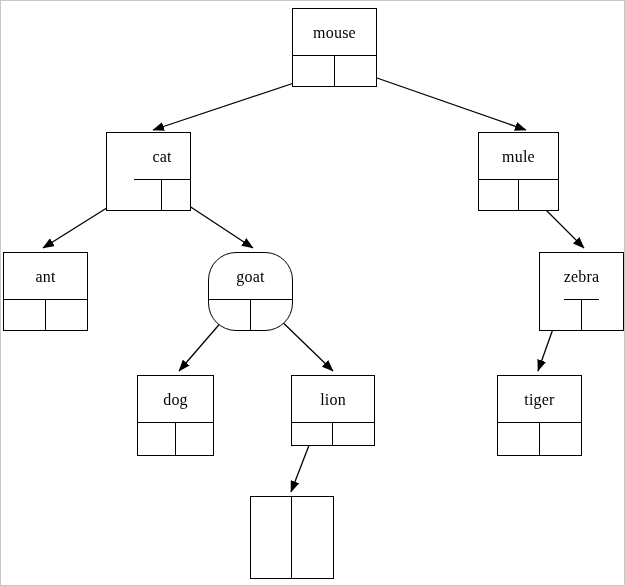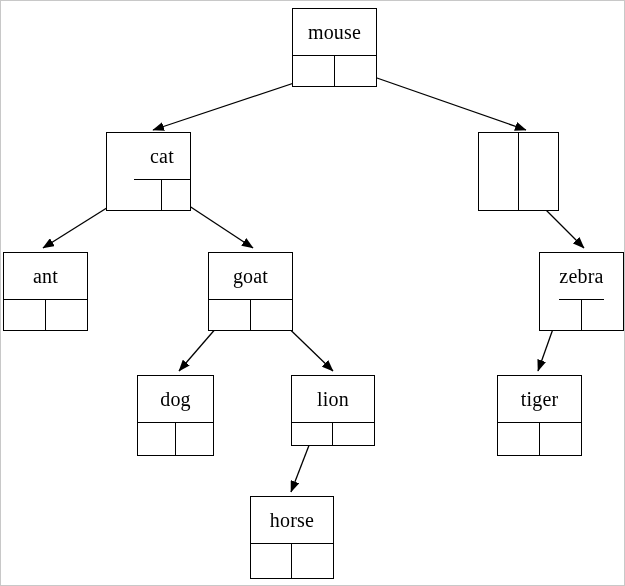--- a/index.html
+++ b/index.html
@@ -34,21 +34,21 @@
     border: 1.4px solid #000000;
     background: #ffffff;
     display: flex;
     flex-direction: column;
   }
   .node-label {
     flex: 0 0 auto;
     height: 47px;
     line-height: 47px;
     text-align: center;
-    font-size: 20px;
+    font-size: 16px;
     color: #000000;
     letter-spacing: 0.2px;
     box-sizing: border-box;
     border-bottom: 1.4px solid #000000;
     white-space: nowrap;
     overflow: hidden;
   }
   .node-pointers {
     flex: 1 1 auto;
     display: flex;
@@ -95,33 +95,34 @@
         </div>
       </div>
       <div class="node" style="left: 105px; top: 131px; width: 85px; height: 79px; padding-left: 27px;">
         <div class="node-label">cat</div>
         <div class="node-pointers">
           <div class="ptr ptr-left"></div>
           <div class="ptr ptr-right"></div>
         </div>
       </div>
       <div class="node" style="left: 477px; top: 131px; width: 81px; height: 79px;">
+        <div class="node-label">mule</div>
         <div class="node-pointers">
           <div class="ptr ptr-left"></div>
           <div class="ptr ptr-right"></div>
         </div>
       </div>
       <div class="node" style="left: 2px; top: 251px; width: 85px; height: 79px;">
         <div class="node-label">ant</div>
         <div class="node-pointers">
           <div class="ptr ptr-left"></div>
           <div class="ptr ptr-right"></div>
         </div>
       </div>
-      <div class="node" style="left: 207px; top: 251px; width: 85px; height: 79px;">
+      <div class="node" style="left: 207px; top: 251px; width: 85px; height: 79px; border-radius: 28px;">
         <div class="node-label">goat</div>
         <div class="node-pointers">
           <div class="ptr ptr-left"></div>
           <div class="ptr ptr-right"></div>
         </div>
       </div>
       <div class="node" style="left: 538px; top: 251px; width: 85px; height: 79px; align-items: center;">
         <div class="node-label">zebra</div>
         <div class="node-pointers">
           <div class="ptr ptr-left"></div>
@@ -143,21 +144,20 @@
         </div>
       </div>
       <div class="node" style="left: 496px; top: 374px; width: 85px; height: 81px;">
         <div class="node-label">tiger</div>
         <div class="node-pointers">
           <div class="ptr ptr-left"></div>
           <div class="ptr ptr-right"></div>
         </div>
       </div>
       <div class="node" style="left: 249px; top: 495px; width: 84px; height: 83px;">
-        <div class="node-label">horse</div>
         <div class="node-pointers">
           <div class="ptr ptr-left"></div>
           <div class="ptr ptr-right"></div>
         </div>
       </div>
     </div>
 
 </div>
 
 </body></html>

